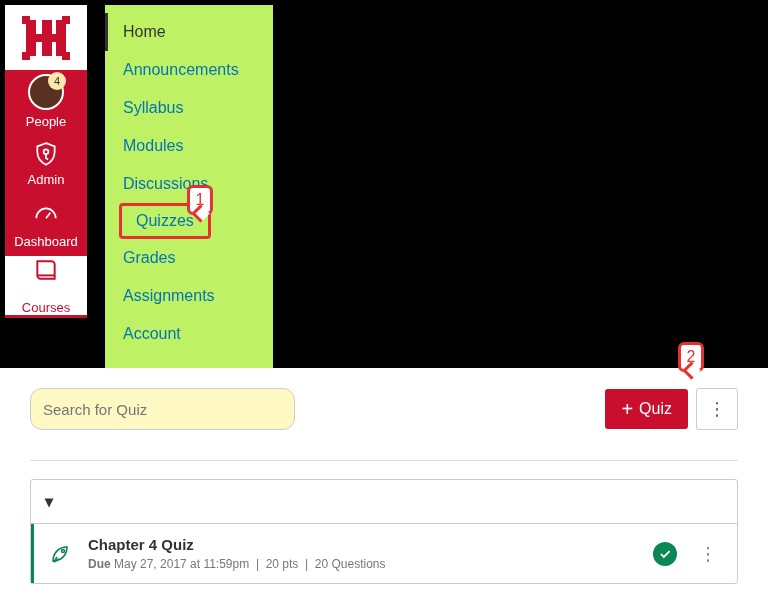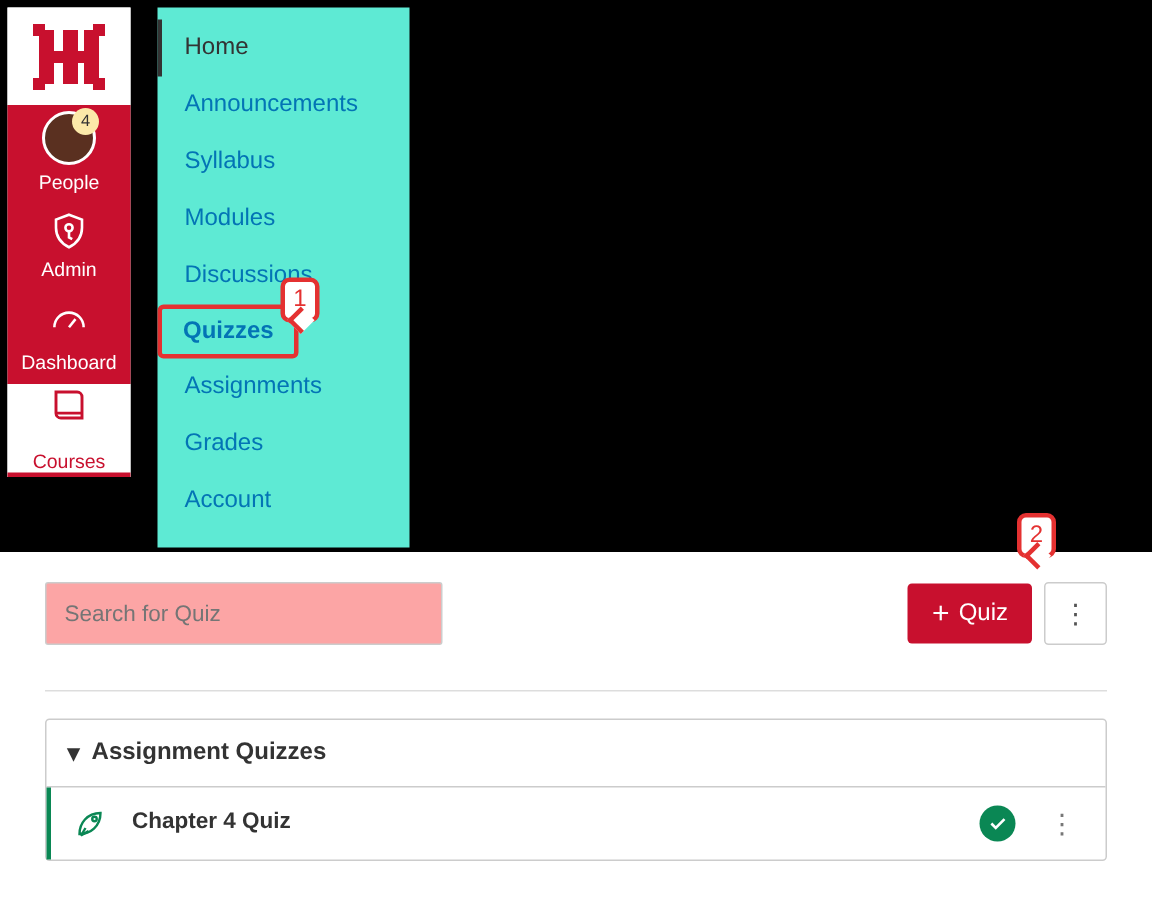--- a/index.html
+++ b/index.html
@@ -13,33 +13,33 @@
   .logo-box { width: 82px; height: 65px; background: #fff; display: flex; align-items: center; justify-content: center; }
   .logo { color: #c8102e; font-size: 32px; font-weight: bold; font-family: Georgia, serif; }
   .nav-red { background: #c8102e; }
   .nav-item { height: 62px; display: flex; flex-direction: column; align-items: center; justify-content: center; color: #fff; font-size: 13px; cursor: pointer; }
   .nav-item.white { background: #fff; color: #c8102e; border-bottom: 3px solid #c8102e; gap: 13px; }
   .nav-icon { width: 28px; height: 28px; margin-bottom: 4px; display:flex; align-items:center; justify-content:center; }
   .avatar { width: 36px; height: 36px; border-radius: 50%; background: #5a3020; border: 2px solid #fff; position: relative; margin-bottom: 4px; }
   .badge { position: absolute; top: -4px; right: -4px; background: #fce9a9; color: #333; border-radius: 50%; width: 18px; height: 18px; font-size: 11px; display: flex; align-items: center; justify-content: center; }
   
   
-  .course-nav { position: absolute; top: 5px; left: 105px; width: 168px; background: #5eead4; padding: 8px 0 8px 0; height: 360px; }
+  .course-nav { position: absolute; top: 5px; left: 105px; width: 168px; background: #bef264; padding: 8px 0 8px 0; height: 424px; }
   .course-nav-item { padding: 10px 10px 10px 18px; font-size: 16px; color: #0374b5; cursor: pointer; display:inline-block; }
   .course-nav-item.active { color: #333; border-left: 3px solid #333; padding-left: 15px; display:block;}
-  .quizzes-item { border: 3px solid #e43131; border-radius: 4px; padding: 6px 14px; display: inline-block; position: relative; font-weight: bold; }
+  .quizzes-item { border: 3px solid #e43131; border-radius: 4px; padding: 6px 14px; margin-left: 14px; display: inline-block; position: relative; }
   
   
   .callout { position: absolute; width: 26px; height: 30px; border: 3px solid #e43131; border-radius: 6px; background: #fff; color: #e43131; font-size: 16px; display: flex; align-items: center; justify-content: center; font-weight: 400; }
   .callout::before { content: ""; position: absolute; width: 10px; height: 10px; background: #fff; border-left: 3px solid #e43131; border-bottom: 3px solid #e43131; transform: rotate(45deg); bottom: -8px; left: 4px; }
   
   
   .quiz-section { position: absolute; top: 368px; left: 0; width: 768px; height: 230px; background: #fff; padding: 20px 30px; }
   .quiz-top { display: flex; justify-content: space-between; align-items: center; margin-bottom: 30px; }
-  .search-box { width: 265px; height: 42px; border: 1px solid #ccc; border-radius: 2px; padding: 0 12px; font-size: 15px; color: #666; background: #fca5a5; }
+  .search-box { width: 265px; height: 42px; border: 1px solid #ccc; border-radius: 12px; padding: 0 12px; font-size: 15px; color: #666; background: #fef9c3; }
   .right-buttons { display: flex; gap: 8px; align-items: center; position: relative; }
   .add-quiz-btn { background: #c8102e; color: #fff; border: none; border-radius: 3px; padding: 10px 16px; font-size: 16px; display: flex; align-items: center; gap: 6px; cursor: pointer; }
   .more-btn { width: 42px; height: 42px; border: 1px solid #ccc; border-radius: 3px; background: #fff; display: flex; align-items: center; justify-content: center; cursor: pointer; font-size: 18px; color: #555; }
   
   hr.divider { border: none; border-top: 1px solid #ddd; margin-bottom: 18px; }
   
   .quiz-group { border: 1px solid #ccc; border-radius: 3px; }
   .group-header { padding: 12px 14px; font-size: 16px; font-weight: bold; color: #333; display: flex; align-items: center; gap: 8px; cursor: pointer; border-bottom: 1px solid #ccc;}
   .quiz-row { display: flex; align-items: center; padding: 12px 14px; border-left: 3px solid #0a8754; }
   .rocket-icon { width: 24px; height: 24px; color: #0a8754; margin-right: 16px; }
@@ -102,22 +102,22 @@
   <div class="course-nav">
     <div class="course-nav-item active">Home</div>
     <div><span class="course-nav-item">Announcements</span></div>
     <div><span class="course-nav-item">Syllabus</span></div>
     <div><span class="course-nav-item">Modules</span></div>
     <div><span class="course-nav-item">Discussions</span></div>
     <div style="position:relative;">
       <span class="quizzes-item" style="color:#0374b5; font-size:16px; cursor:pointer;">Quizzes</span>
       <div class="callout" style="top:-18px; left:82px;">1</div>
     </div>
+    <div><span class="course-nav-item">Grades</span></div>
     <div><span class="course-nav-item">Assignments</span></div>
-    <div><span class="course-nav-item">Grades</span></div>
     <div><span class="course-nav-item">Account</span></div>
   </div>
 </div>
 
 <div class="quiz-section">
   <div class="quiz-top">
     <input class="search-box" type="text" placeholder="Search for Quiz" style="">
     <div class="right-buttons">
       <div class="callout" style="top:-46px; right:34px;">2</div>
       <button class="add-quiz-btn">
@@ -126,32 +126,34 @@
       </button>
       <div class="more-btn">
         <span>⋮</span>
       </div>
     </div>
   </div>
   <hr class="divider">
   <div class="quiz-group">
     <div class="group-header">
       <span>▾</span>
-      <span>Assignment Quizzes</span>
     </div>
     <div class="quiz-row">
       <div class="rocket-icon">
         <svg width="24" height="24" viewBox="0 0 24 24" fill="none" stroke="#0a8754" stroke-width="1.6">
             <path d="M5 19c0-7 5-14 14-14 0 9-7 14-14 14z"></path>
             <path d="M9 15l-3 5 5-3"></path>
             <circle cx="15" cy="9" r="1.5"></circle>
           </svg>
       </div>
       <div class="quiz-info">
         <div class="quiz-title">Chapter 4 Quiz</div>
+        <div class="quiz-meta">
+          <b>Due</b> <span>May 27, 2017 at 11:59pm</span> &nbsp;|&nbsp; <span>20 pts</span> &nbsp;|&nbsp; <span>20 Questions</span>
+        </div>
       </div>
       <div class="published-icon">
         <svg width="14" height="14" viewBox="0 0 24 24" fill="none" stroke="#fff" stroke-width="3">
             <path d="M5 12l5 5L20 7"></path>
           </svg>
       </div>
       <div class="row-more">
         <span>⋮</span>
       </div>
     </div>

